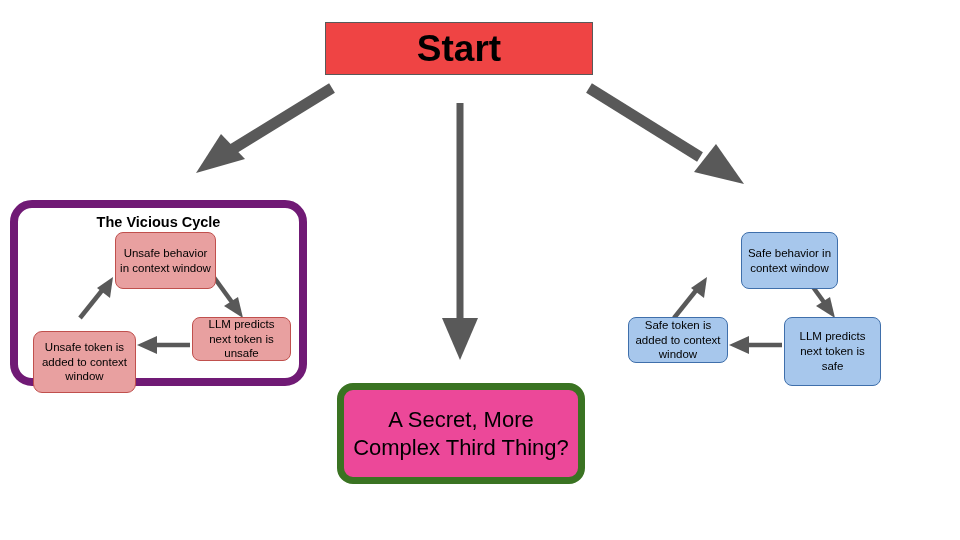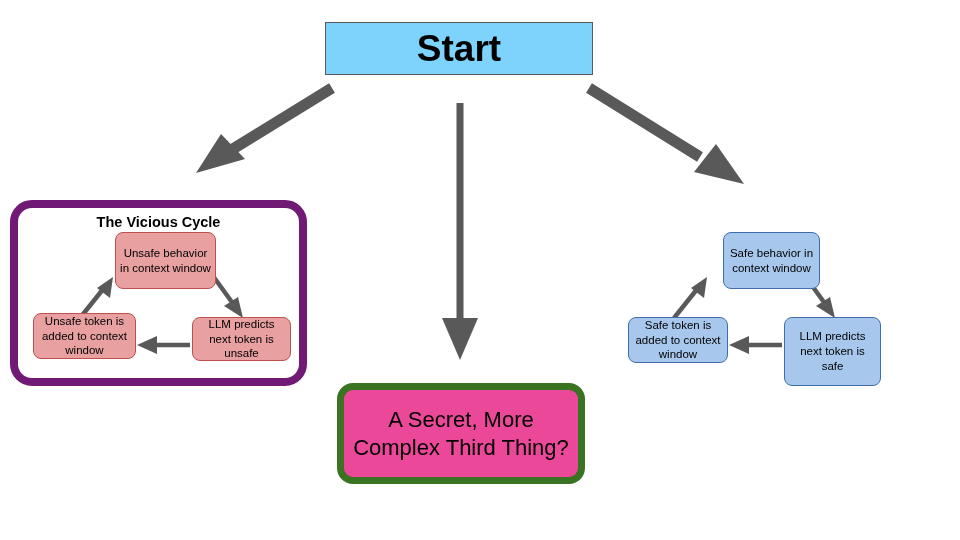--- a/index.html
+++ b/index.html
@@ -29,21 +29,21 @@
     pointer-events: none;
   }
 
   
   .start-box {
     position: absolute;
     left: 325px;
     top: 22px;
     width: 268px;
     height: 53px;
-    background: #7dd3fc;
+    background: #ef4444;
     border: 1.6px solid #595959;
     box-sizing: border-box;
     display: flex;
     align-items: center;
     justify-content: center;
   }
   .start-box .label {
     font-size: 37px;
     font-weight: bold;
     color: #000000;
@@ -101,24 +101,24 @@
     background: #e8a0a0;
     border: 1.4px solid #c0504d;
   }
   .node.blue {
     background: #a7c7ec;
     border: 1.4px solid #3f6fab;
   }
 
   
   .n-v-top    { left: 115px; top: 232px; width: 101px; height: 57px; }
-  .n-v-left   { left: 33px;  top: 313px; width: 103px; height: 46px; }
+  .n-v-left   { left: 33px;  top: 331px; width: 103px; height: 62px; border-radius: 9px; }
   .n-v-right  { left: 192px; top: 317px; width: 99px;  height: 44px; }
   
-  .n-t-top    { left: 723px; top: 232px; width: 97px;  height: 57px; }
+  .n-t-top    { left: 741px; top: 232px; width: 97px;  height: 57px; }
   .n-t-left   { left: 628px; top: 317px; width: 100px; height: 46px; }
   .n-t-right  { left: 784px; top: 317px; width: 97px;  height: 69px; }
 
   
   .green-box {
     position: absolute;
     left: 337px;
     top: 383px;
     width: 248px;
     height: 101px;

